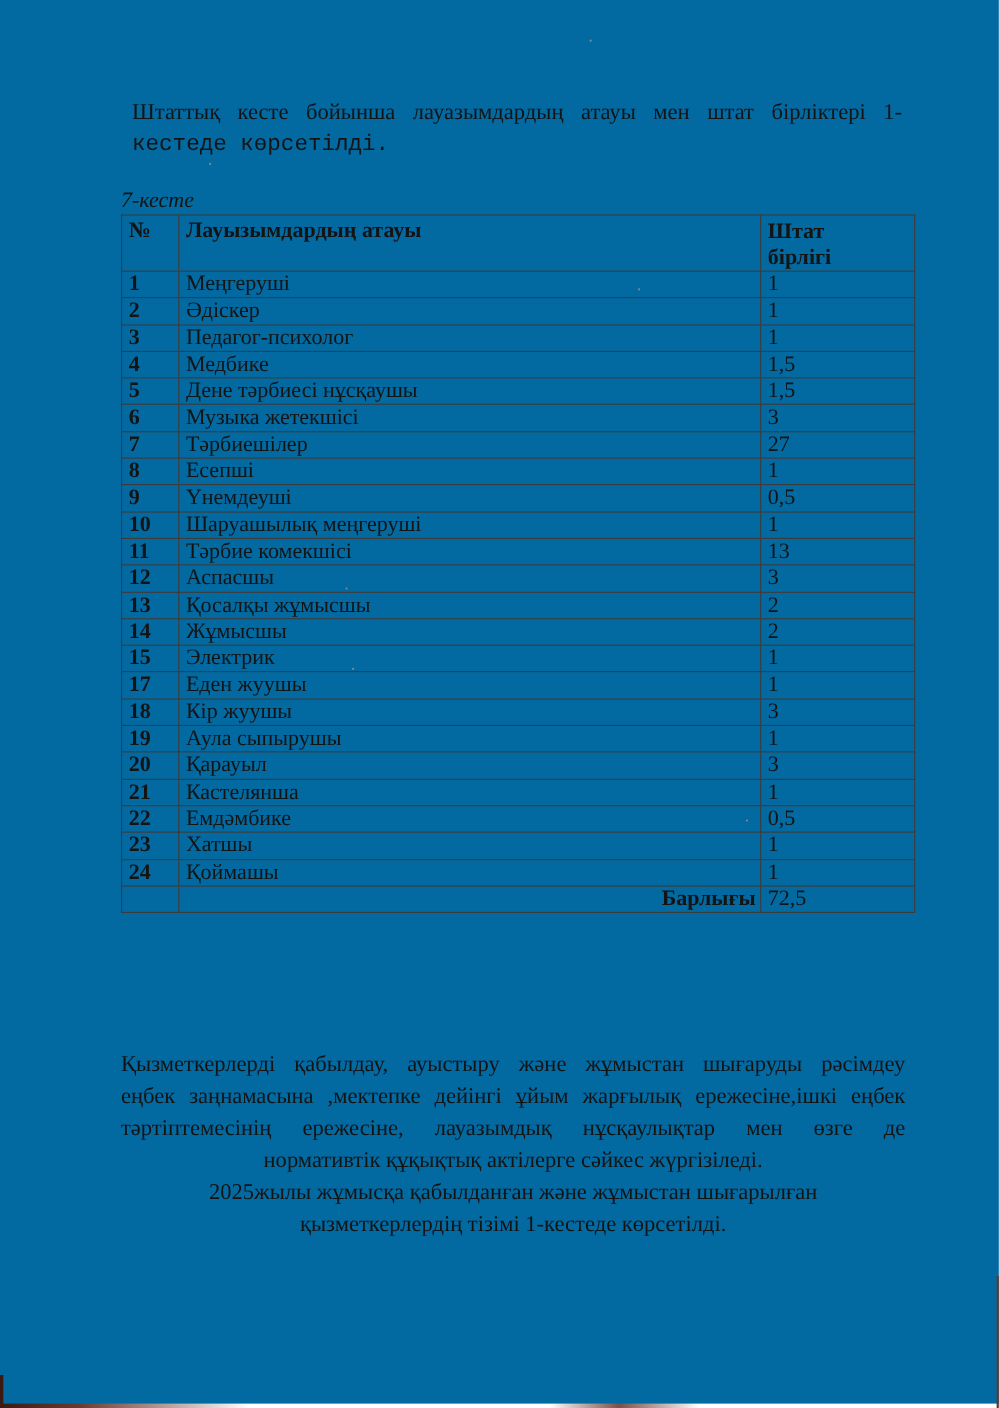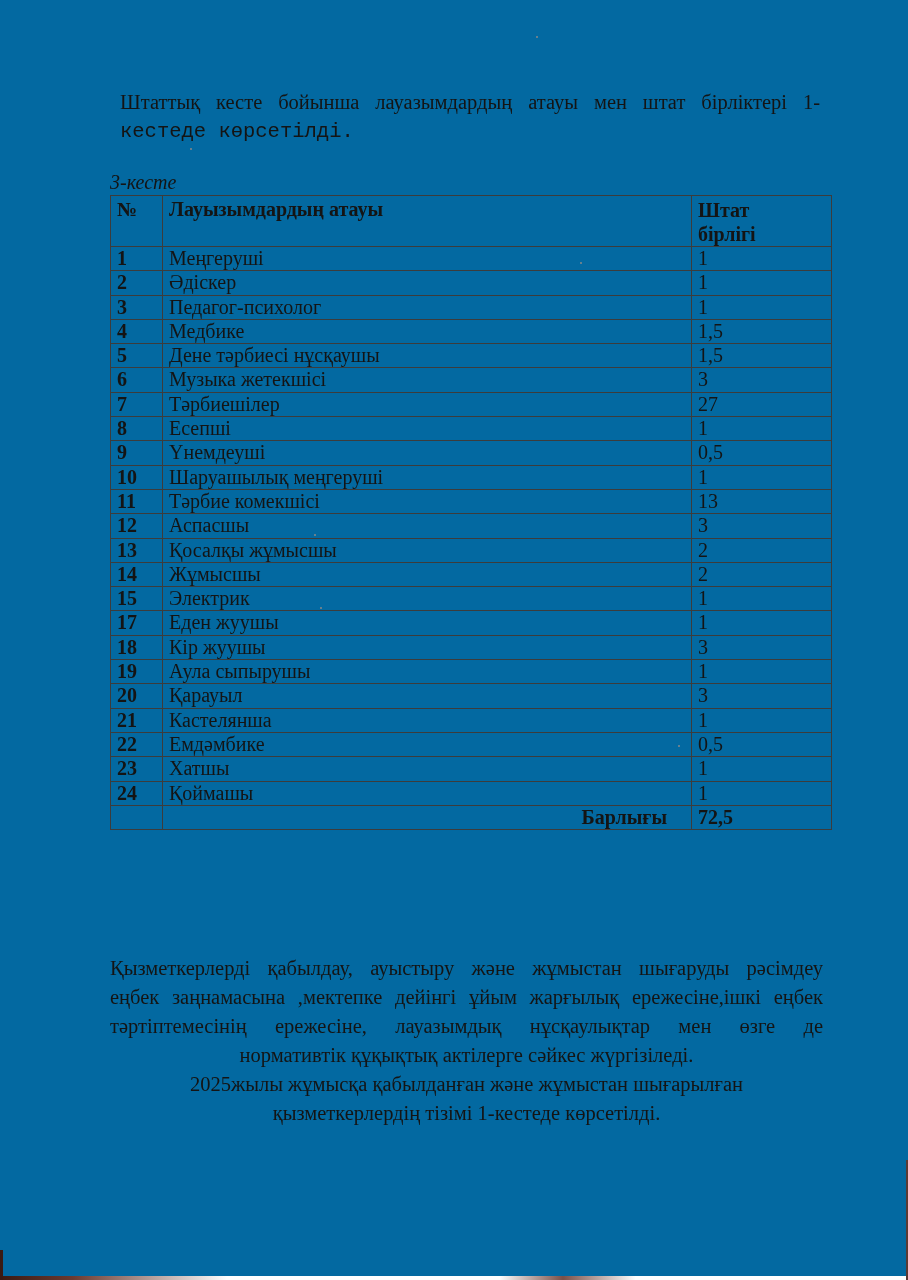--- a/index.html
+++ b/index.html
@@ -77,22 +77,22 @@
       box-sizing: border-box;
     }
     table.staff th {
       font-weight: bold;
       height: 50px;
       padding-top: 2px;
     }
     table.staff th.num { width: 52px; }
     table.staff th.units { width: 140px; line-height: 24px; }
     table.staff td.num { font-weight: bold; }
-    table.staff td.total-label { text-align: right; font-weight: bold; padding-right: 24px; }
-    table.staff td.total-value { font-weight: bold; }
+    table.staff td.total-label { text-align: right; font-weight: bold; padding-right: 4px; }
+    table.staff td.total-value { font-weight: normal; }
     .body-text {
       left: 110px; top: 954px;
       width: 713px;
     }
     .body-text .jl { display: block; text-align: justify; text-align-last: justify; }
     .body-text .ll { display: block; text-align: center; }
     .speck {
       position: absolute;
       width: 2px; height: 2px;
       background: #888;
@@ -109,21 +109,21 @@
   <span class="speck" style="left:580px;top:262px;"></span>
   <span class="speck" style="left:314px;top:534px;"></span>
   <span class="speck" style="left:320px;top:607px;"></span>
   <span class="speck" style="left:678px;top:745px;"></span>
 
   <p class="para intro">
     <span class="l1">Штаттық кесте бойынша лауазымдардың атауы мен штат бірліктері 1-</span>
     <span class="l2">кестеде көрсетілді.</span>
   </p>
 
-  <div class="caption">3-кесте</div>
+  <div class="caption">7-кесте</div>
 
   <table class="staff">
     <thead>
       <tr>
         <th class="num">№</th>
         <th class="pos">Лауызымдардың атауы</th>
         <th class="units">
           <span>Штат</span><br>
           <span>бірлігі</span>
         </th>

